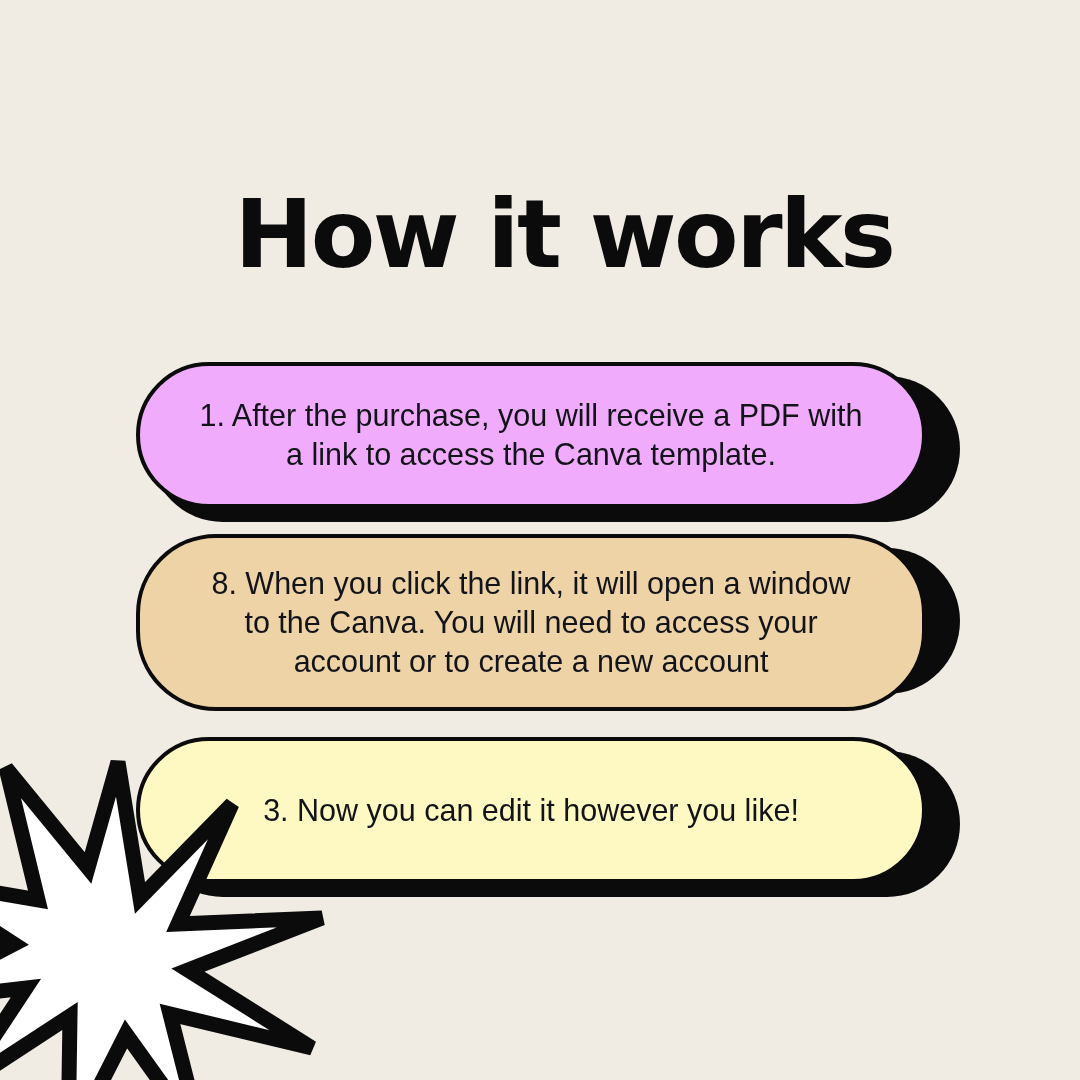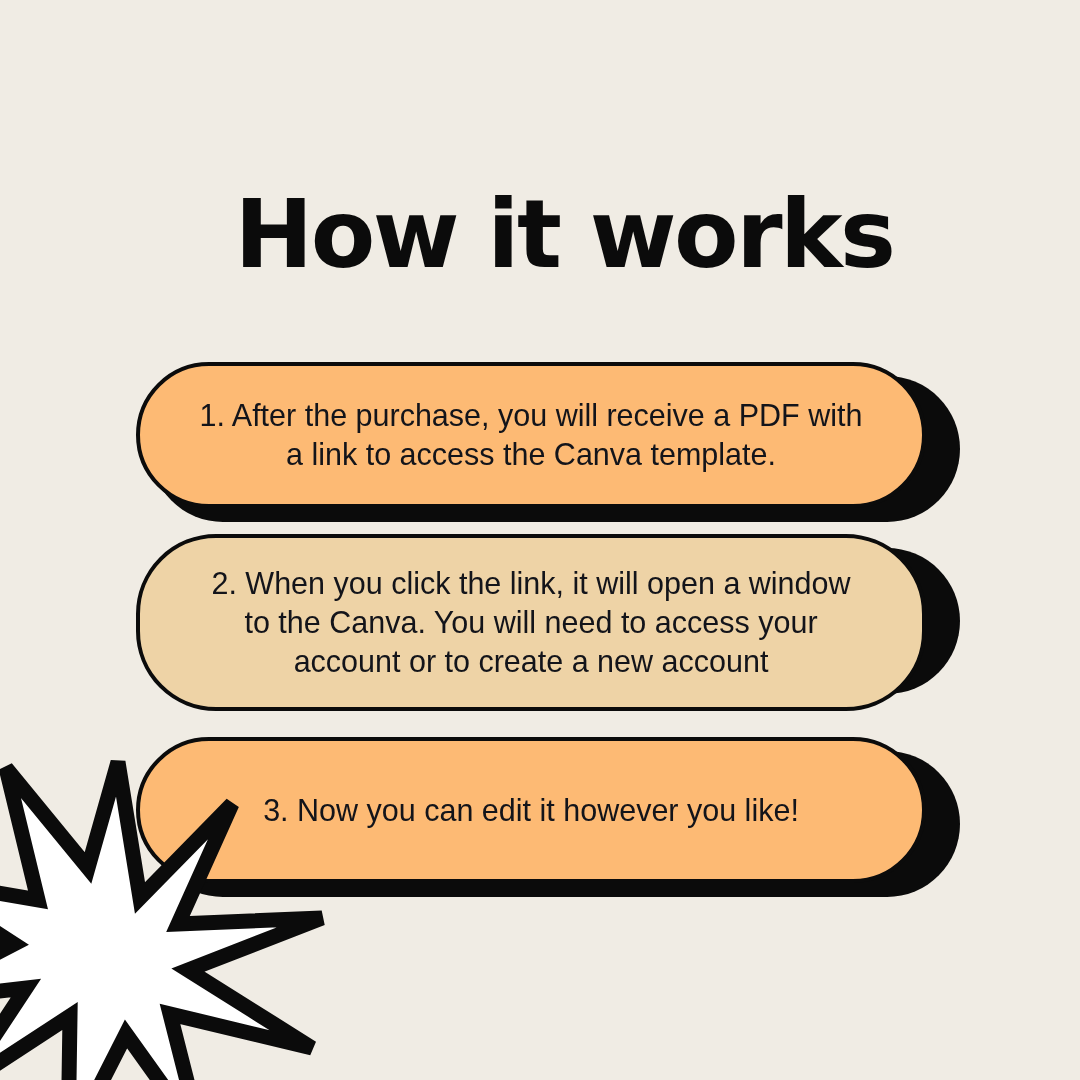--- a/index.html
+++ b/index.html
@@ -122,23 +122,23 @@
     text-align: center;
     padding: 26px 56px;
   }
   .step-text {
     font-family: "Liberation Sans", sans-serif;
     font-size: 30.5px;
     line-height: 1.28;
     color: #13141a;
   }
 
-  .step-1 .step-card { background: #fdba74; min-height: 146px; }
+  .step-1 .step-card { background: #f0abfc; min-height: 146px; }
   .step-2 .step-card { background: #eed3a6; min-height: 146px; }
-  .step-3 .step-card { background: #fdba74; min-height: 146px; }
+  .step-3 .step-card { background: #fef9c3; min-height: 146px; }
 
   .step-1 .step-shadow { height: 146px; }
   .step-2 .step-shadow { height: 146px; }
   .step-3 .step-shadow { height: 146px; }
 
   
   .starburst {
     position: absolute;
     left: -98px;
     top: 748px;
@@ -160,21 +160,21 @@
     <div class="step step-1">
       <div class="step-shadow"></div>
       <div class="step-card">
         <span class="step-text">1. After the purchase, you will receive a PDF with a link to access the Canva template.</span>
       </div>
     </div>
 
     <div class="step step-2">
       <div class="step-shadow"></div>
       <div class="step-card">
-        <span class="step-text">2. When you click the link, it will open a window  to the Canva. You will need to access your account or to create a new account</span>
+        <span class="step-text">8. When you click the link, it will open a window  to the Canva. You will need to access your account or to create a new account</span>
       </div>
     </div>
 
     <div class="step step-3">
       <div class="step-shadow"></div>
       <div class="step-card">
         <span class="step-text">3. Now you can edit it however you like!</span>
       </div>
     </div>
 

